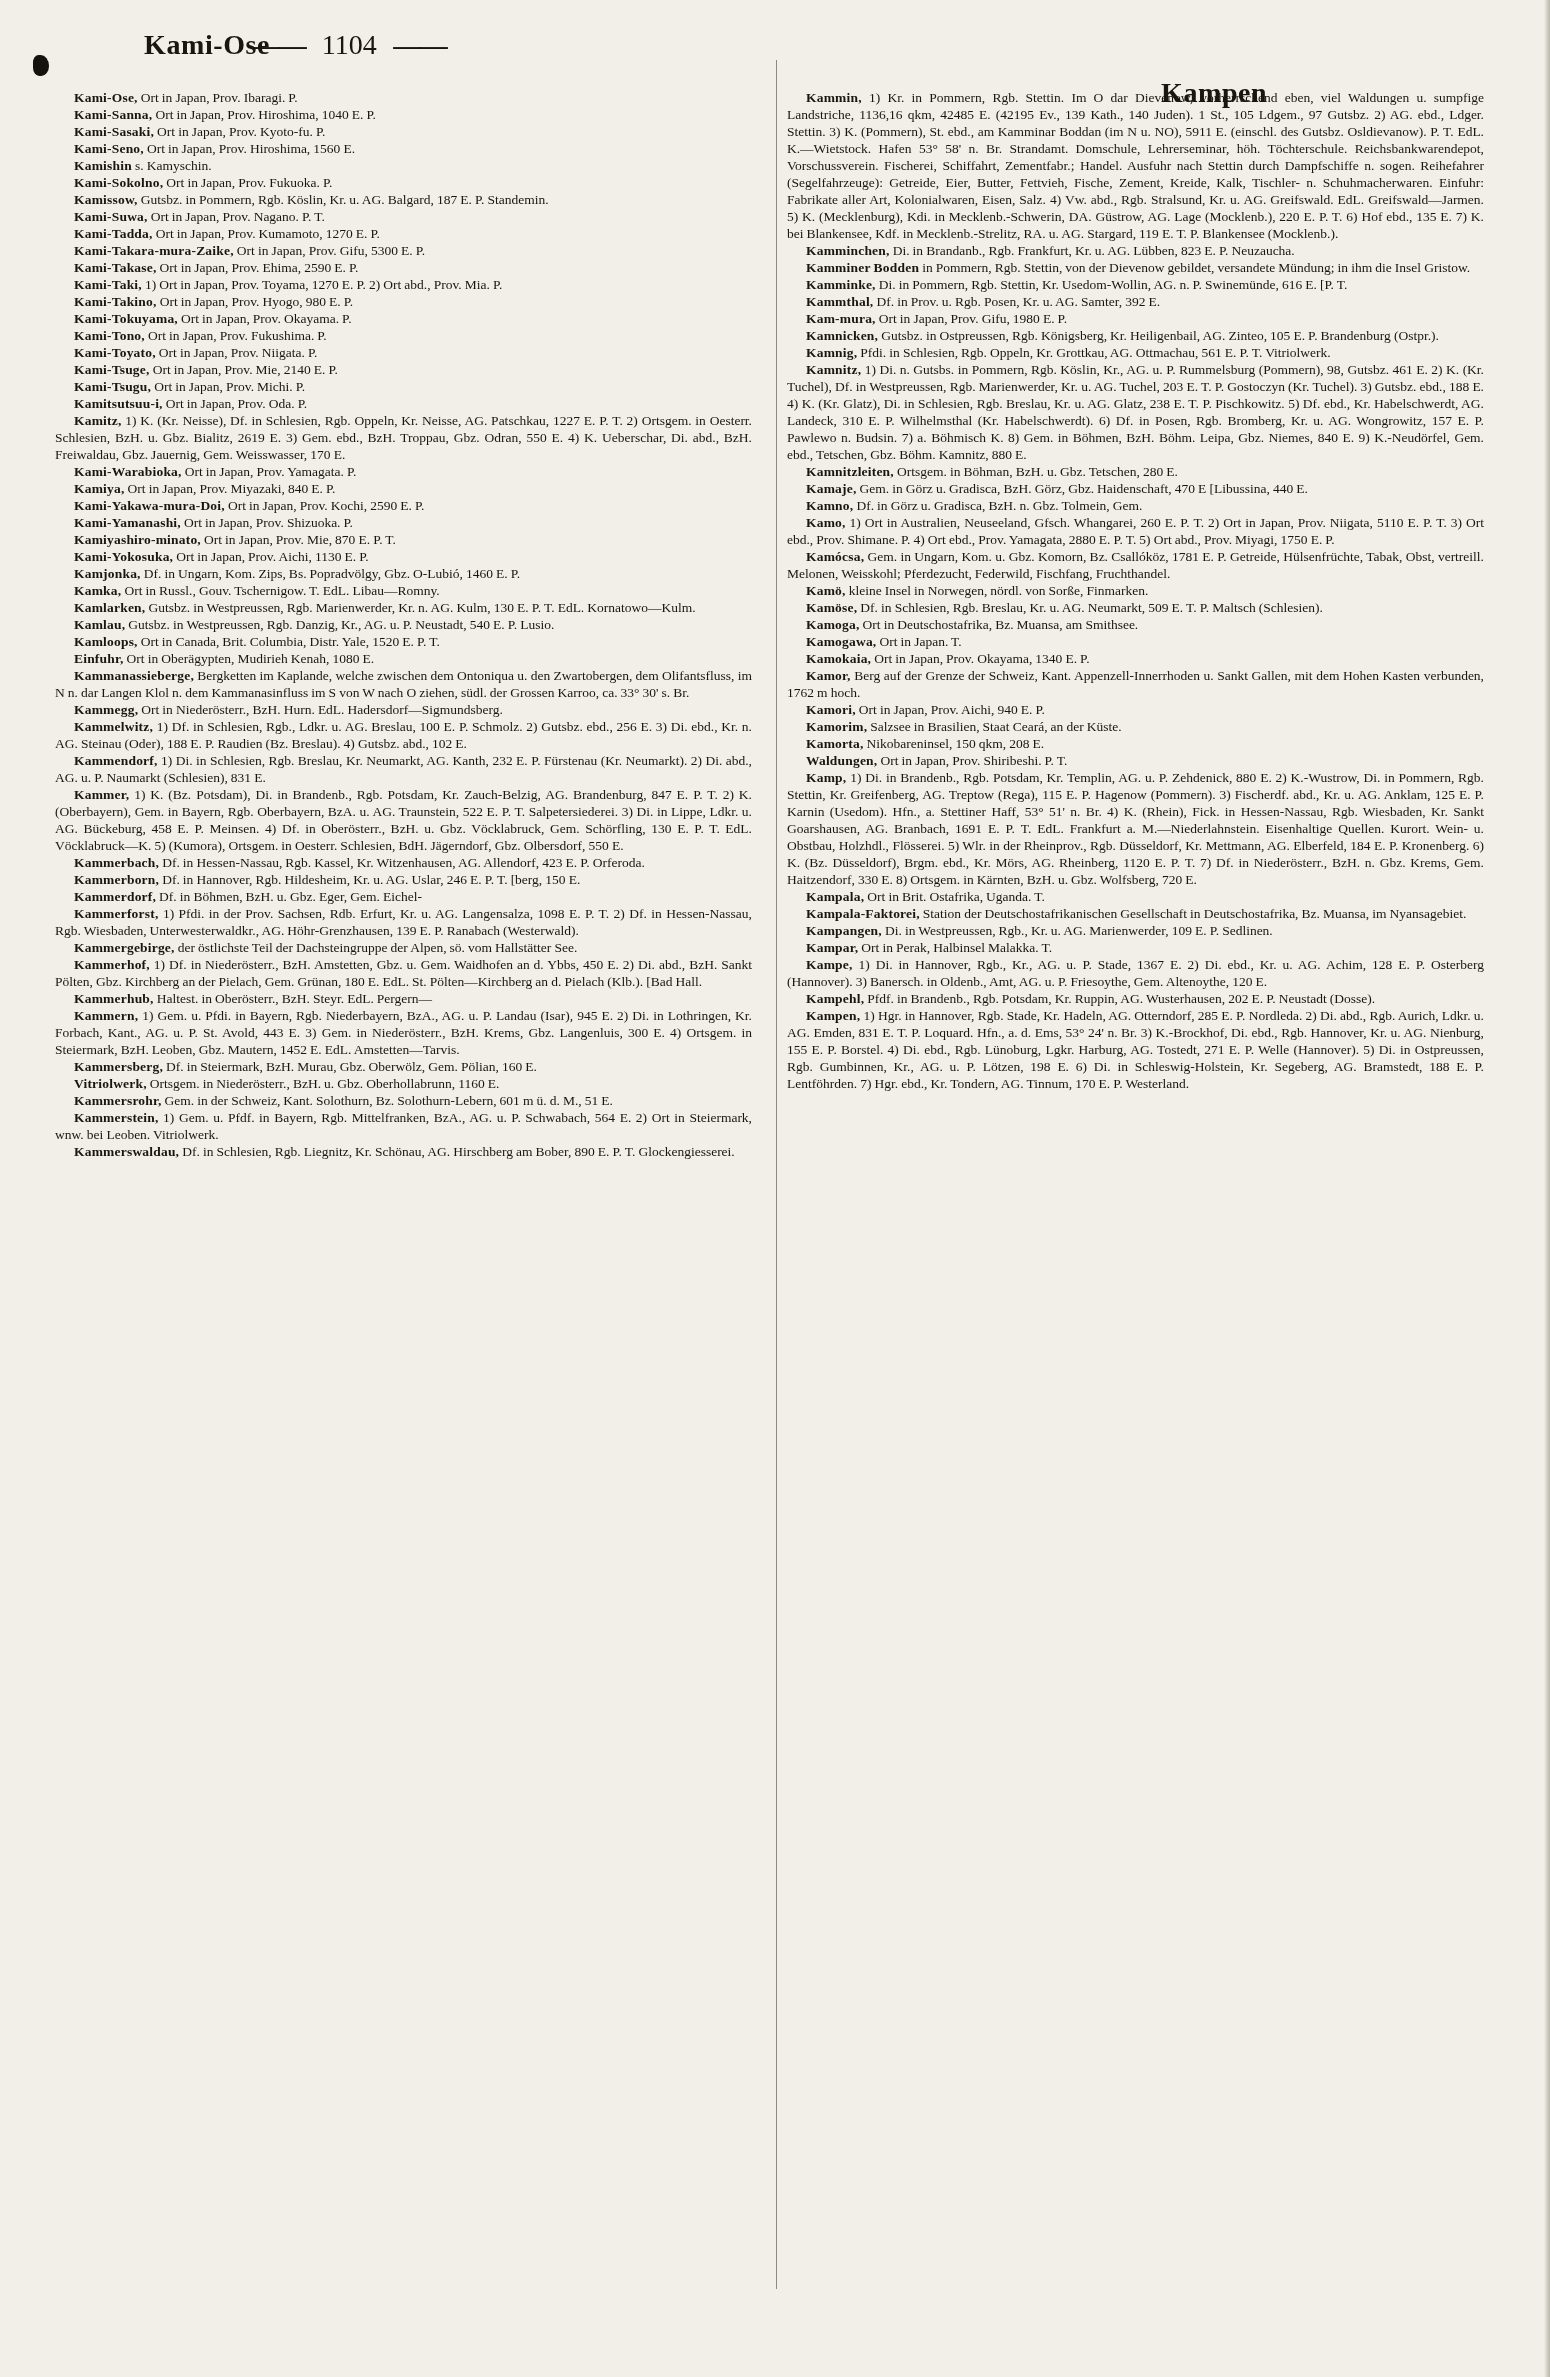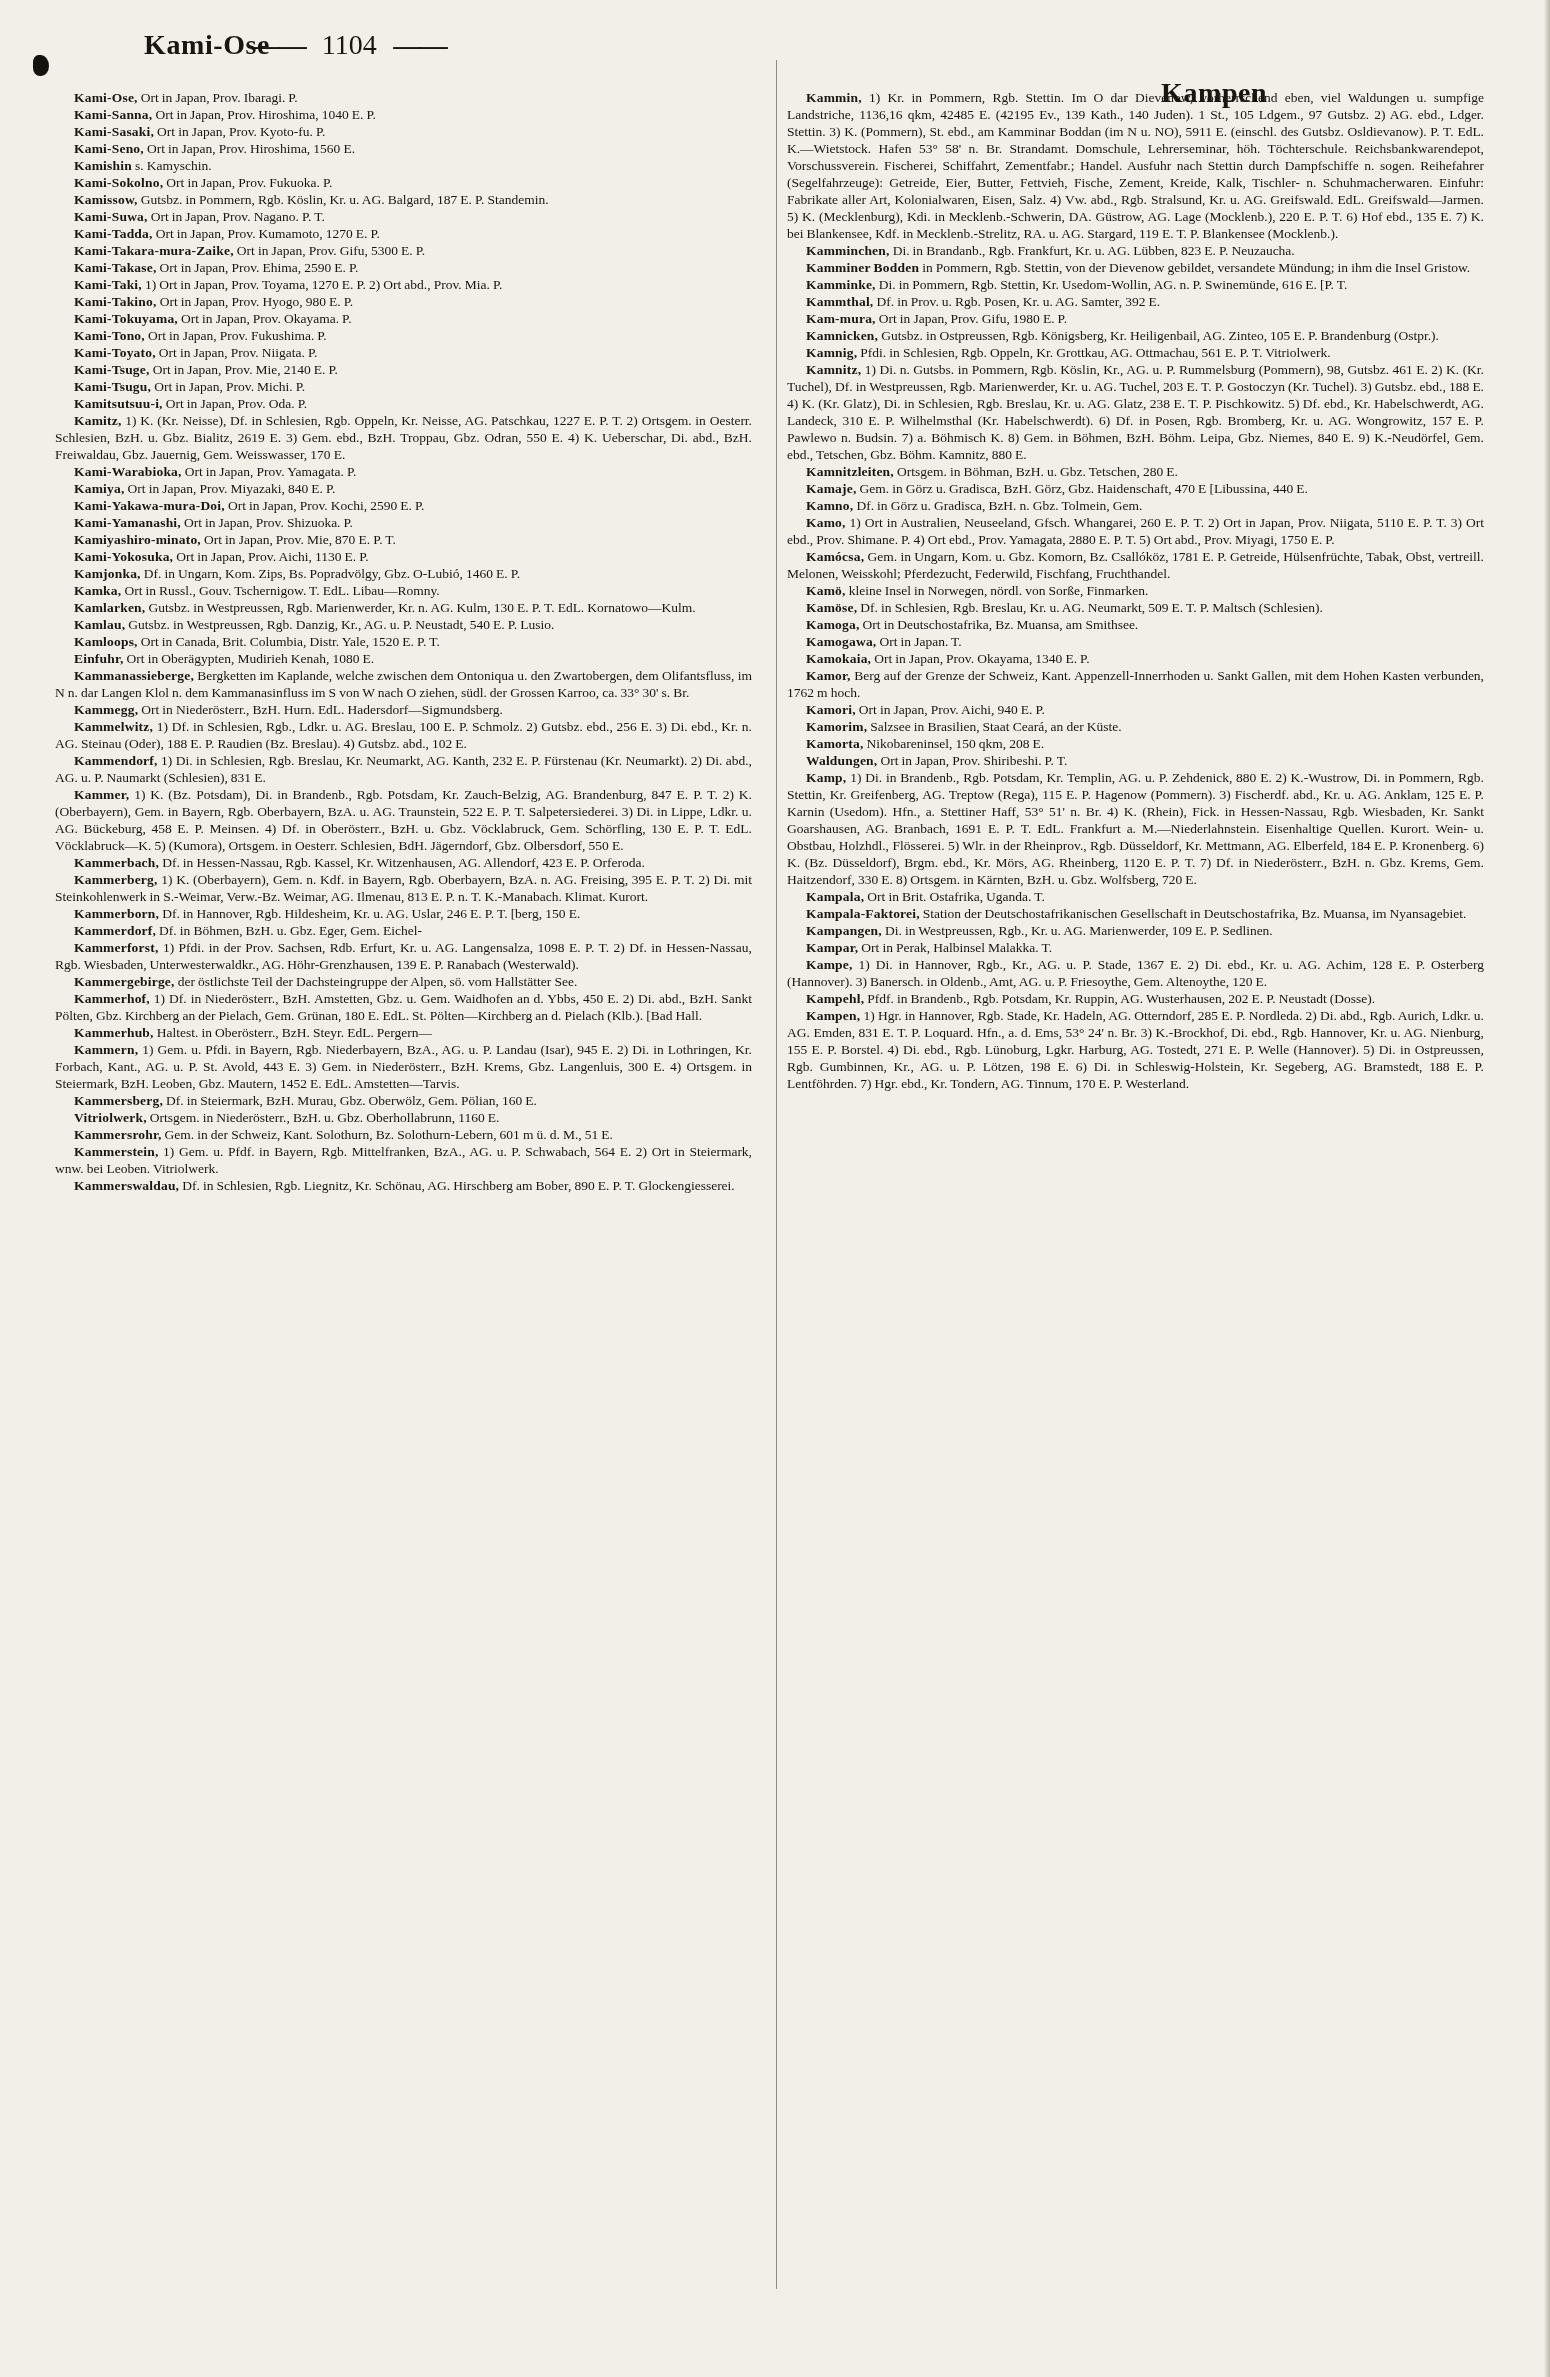--- a/index.html
+++ b/index.html
@@ -103,21 +103,20 @@
         <p class="entry"><b>Kamlarken,</b> Gutsbz. in Westpreussen, Rgb. Marienwerder, Kr. n. AG. Kulm, 130 E. P. T. EdL. Kornatowo—Kulm.</p>
         <p class="entry"><b>Kamlau,</b> Gutsbz. in Westpreussen, Rgb. Danzig, Kr., AG. u. P. Neustadt, 540 E. P. Lusio.</p>
         <p class="entry"><b>Kamloops,</b> Ort in Canada, Brit. Columbia, Distr. Yale, 1520 E. P. T.</p>
         <p class="entry"><b>Einfuhr,</b> Ort in Oberägypten, Mudirieh Kenah, 1080 E.</p>
         <p class="entry"><b>Kammanassieberge,</b> Bergketten im Kaplande, welche zwischen dem Ontoniqua u. den Zwartobergen, dem Olifantsfluss, im N n. dar Langen Klol n. dem Kammanasinfluss im S von W nach O ziehen, südl. der Grossen Karroo, ca. 33° 30' s. Br.</p>
         <p class="entry"><b>Kammegg,</b> Ort in Niederösterr., BzH. Hurn. EdL. Hadersdorf—Sigmundsberg.</p>
         <p class="entry"><b>Kammelwitz,</b> 1) Df. in Schlesien, Rgb., Ldkr. u. AG. Breslau, 100 E. P. Schmolz. 2) Gutsbz. ebd., 256 E. 3) Di. ebd., Kr. n. AG. Steinau (Oder), 188 E. P. Raudien (Bz. Breslau). 4) Gutsbz. abd., 102 E.</p>
         <p class="entry"><b>Kammendorf,</b> 1) Di. in Schlesien, Rgb. Breslau, Kr. Neumarkt, AG. Kanth, 232 E. P. Fürstenau (Kr. Neumarkt). 2) Di. abd., AG. u. P. Naumarkt (Schlesien), 831 E.</p>
         <p class="entry"><b>Kammer,</b> 1) K. (Bz. Potsdam), Di. in Brandenb., Rgb. Potsdam, Kr. Zauch-Belzig, AG. Brandenburg, 847 E. P. T. 2) K. (Oberbayern), Gem. in Bayern, Rgb. Oberbayern, BzA. u. AG. Traunstein, 522 E. P. T. Salpetersiederei. 3) Di. in Lippe, Ldkr. u. AG. Bückeburg, 458 E. P. Meinsen. 4) Df. in Oberösterr., BzH. u. Gbz. Vöcklabruck, Gem. Schörfling, 130 E. P. T. EdL. Vöcklabruck—K. 5) (Kumora), Ortsgem. in Oesterr. Schlesien, BdH. Jägerndorf, Gbz. Olbersdorf, 550 E.</p>
         <p class="entry"><b>Kammerbach,</b> Df. in Hessen-Nassau, Rgb. Kassel, Kr. Witzenhausen, AG. Allendorf, 423 E. P. Orferoda.</p>
-        <p class="entry"><b>Kammerberg,</b> 1) K. (Oberbayern), Gem. n. Kdf. in Bayern, Rgb. Oberbayern, BzA. n. AG. Freising, 395 E. P. T. 2) Di. mit Steinkohlenwerk in S.-Weimar, Verw.-Bz. Weimar, AG. Ilmenau, 813 E. P. n. T. K.-Manabach. Klimat. Kurort.</p>
         <p class="entry"><b>Kammerborn,</b> Df. in Hannover, Rgb. Hildesheim, Kr. u. AG. Uslar, 246 E. P. T. [berg, 150 E.</p>
         <p class="entry"><b>Kammerdorf,</b> Df. in Böhmen, BzH. u. Gbz. Eger, Gem. Eichel-</p>
         <p class="entry"><b>Kammerforst,</b> 1) Pfdi. in der Prov. Sachsen, Rdb. Erfurt, Kr. u. AG. Langensalza, 1098 E. P. T. 2) Df. in Hessen-Nassau, Rgb. Wiesbaden, Unterwesterwaldkr., AG. Höhr-Grenzhausen, 139 E. P. Ranabach (Westerwald).</p>
         <p class="entry"><b>Kammergebirge,</b> der östlichste Teil der Dachsteingruppe der Alpen, sö. vom Hallstätter See.</p>
         <p class="entry"><b>Kammerhof,</b> 1) Df. in Niederösterr., BzH. Amstetten, Gbz. u. Gem. Waidhofen an d. Ybbs, 450 E. 2) Di. abd., BzH. Sankt Pölten, Gbz. Kirchberg an der Pielach, Gem. Grünan, 180 E. EdL. St. Pölten—Kirchberg an d. Pielach (Klb.). [Bad Hall.</p>
         <p class="entry"><b>Kammerhub,</b> Haltest. in Oberösterr., BzH. Steyr. EdL. Pergern—</p>
         <p class="entry"><b>Kammern,</b> 1) Gem. u. Pfdi. in Bayern, Rgb. Niederbayern, BzA., AG. u. P. Landau (Isar), 945 E. 2) Di. in Lothringen, Kr. Forbach, Kant., AG. u. P. St. Avold, 443 E. 3) Gem. in Niederösterr., BzH. Krems, Gbz. Langenluis, 300 E. 4) Ortsgem. in Steiermark, BzH. Leoben, Gbz. Mautern, 1452 E. EdL. Amstetten—Tarvis.</p>
         <p class="entry"><b>Kammersberg,</b> Df. in Steiermark, BzH. Murau, Gbz. Oberwölz, Gem. Pölian, 160 E.</p>
         <p class="entry"><b>Vitriolwerk,</b> Ortsgem. in Niederösterr., BzH. u. Gbz. Oberhollabrunn, 1160 E.</p>
         <p class="entry"><b>Kammersrohr,</b> Gem. in der Schweiz, Kant. Solothurn, Bz. Solothurn-Lebern, 601 m ü. d. M., 51 E.</p>

